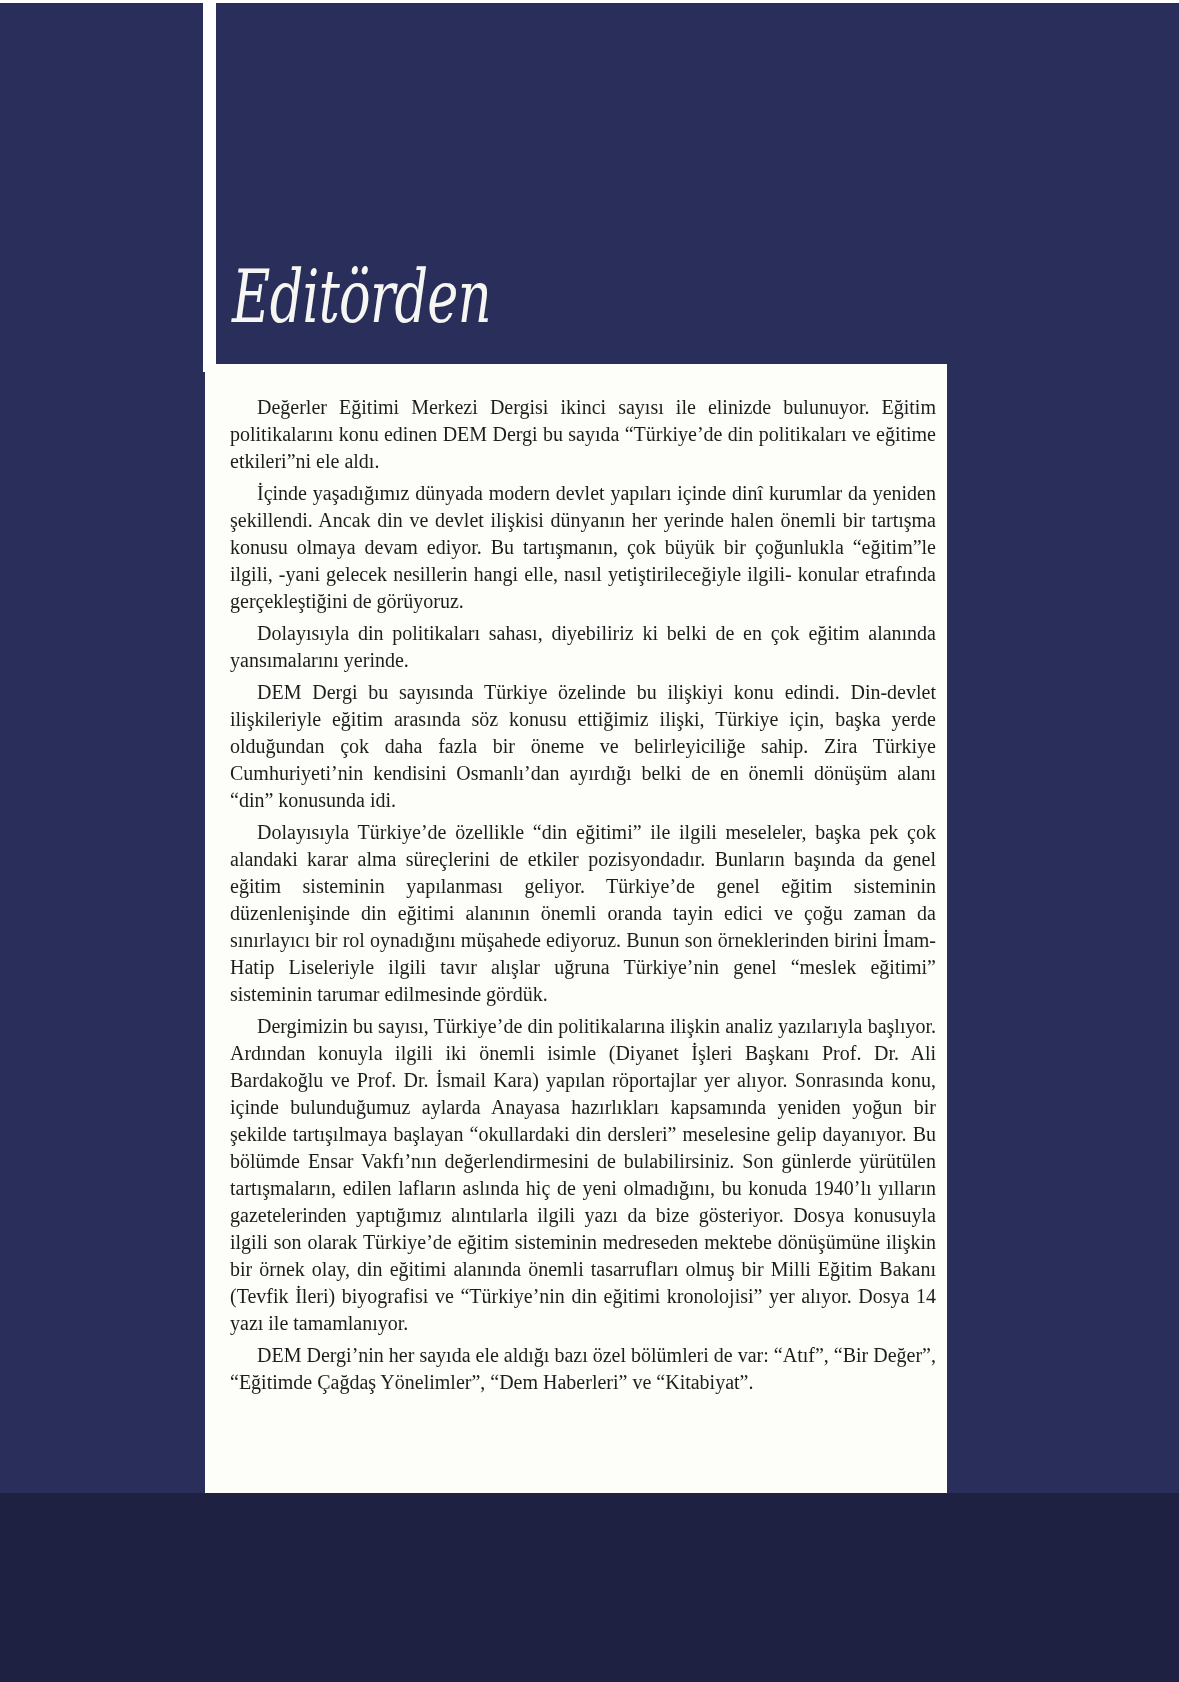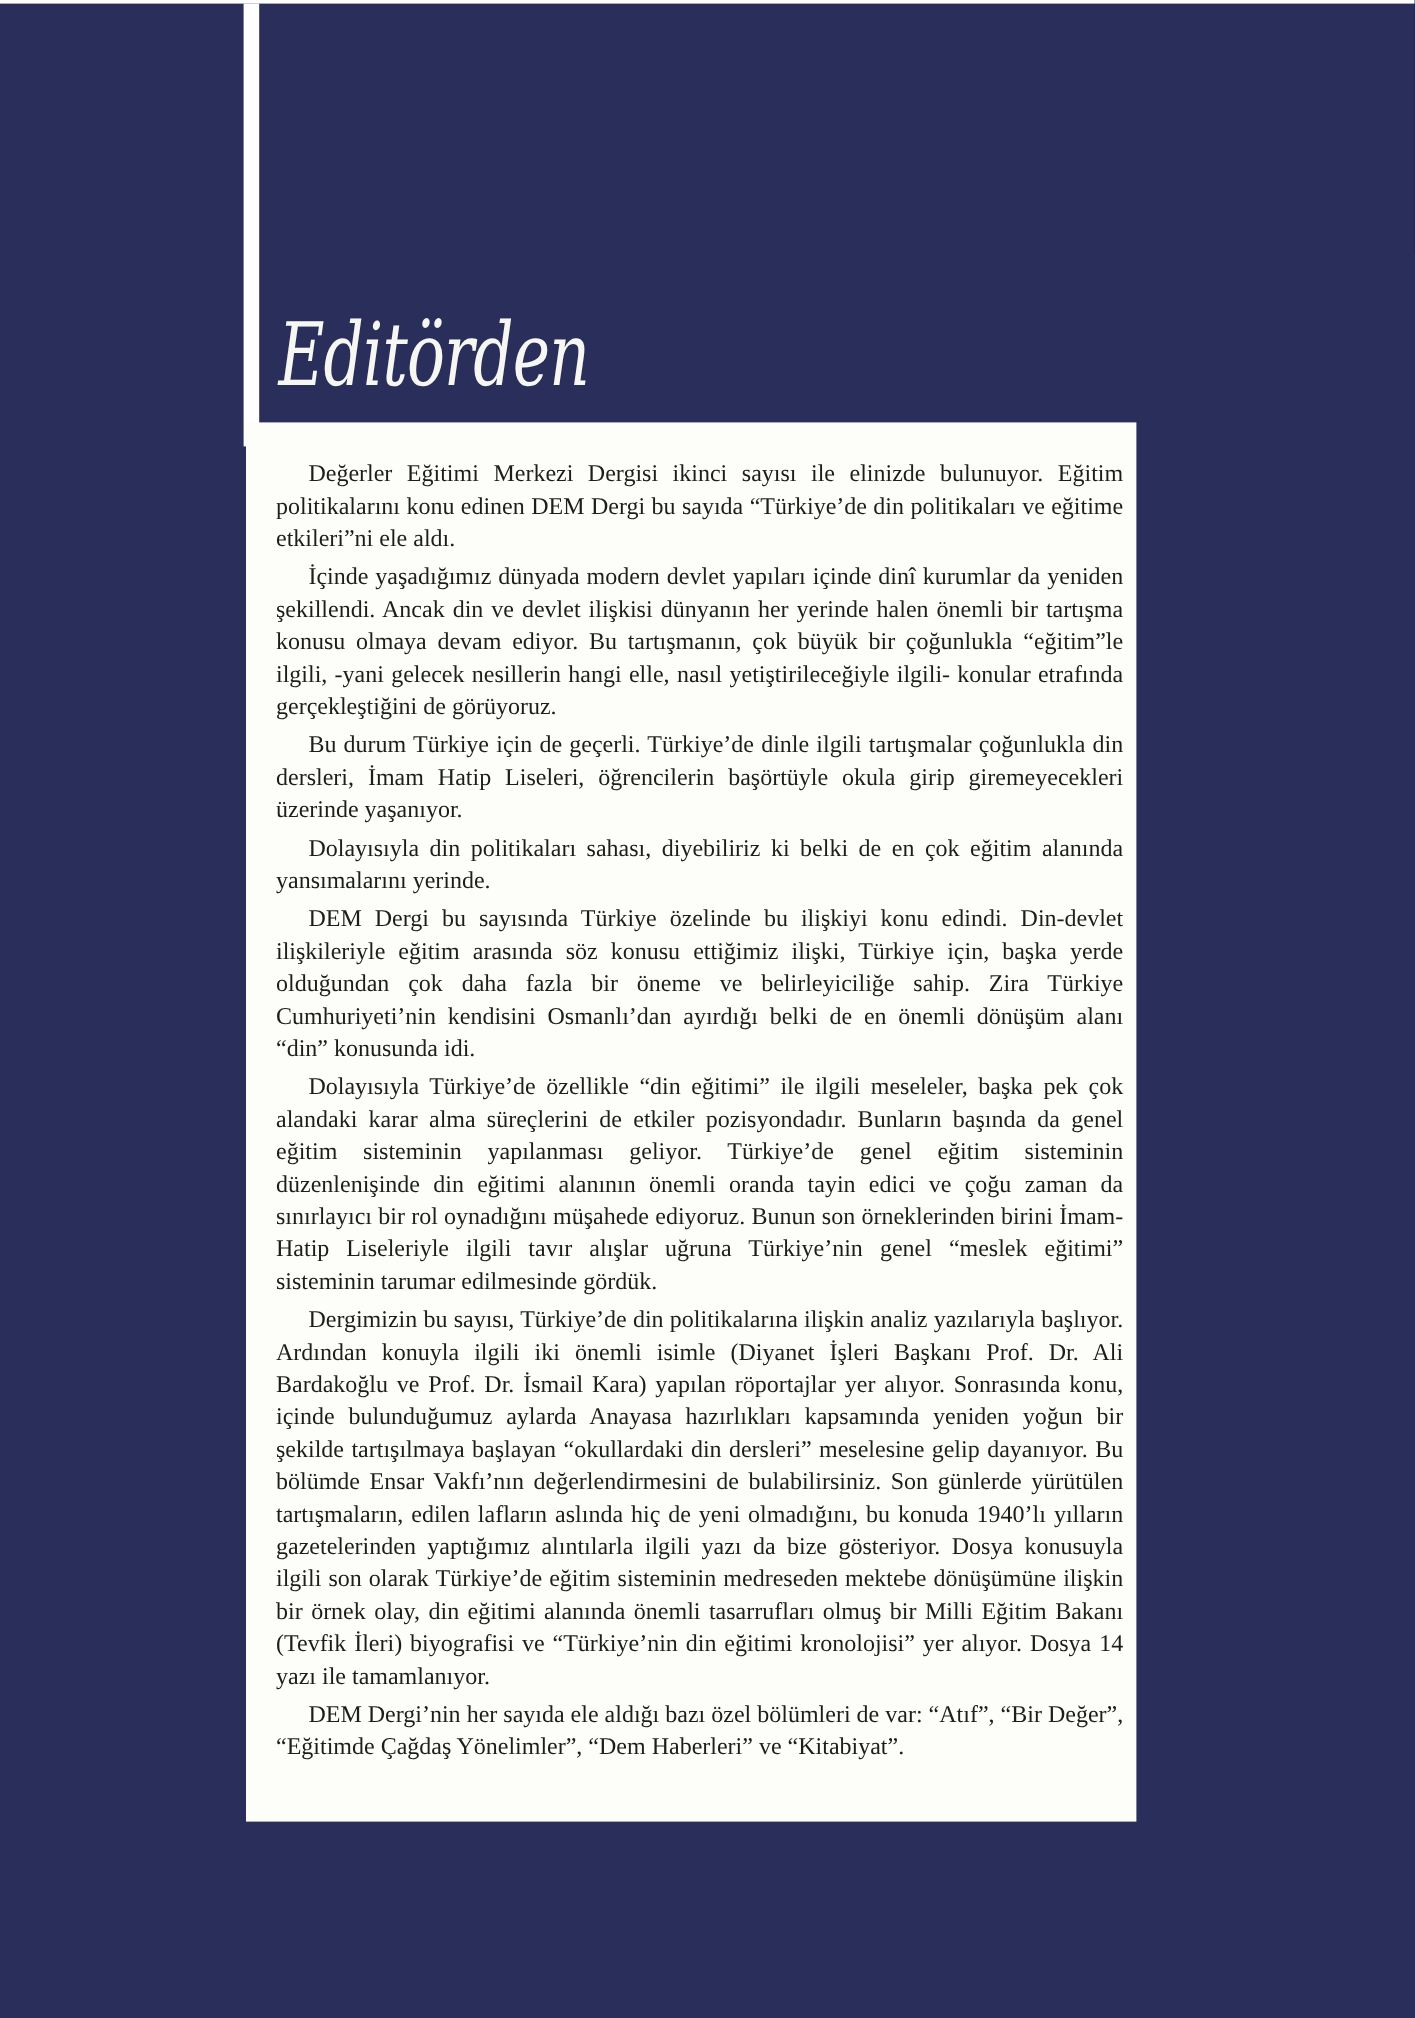--- a/index.html
+++ b/index.html
@@ -7,21 +7,21 @@
     --page:#fdfdf9;
     --title-text:#f6f6f2;
     --body-text:#1d1d1d;
     --stripe:#ffffff;
   }
   *{box-sizing:border-box;}
   html,body{margin:0;padding:0;background:#1e2142;}
   .canvas{
     position:relative;
     width:1179px;
-    height:1682px;
+    height:1493px;
     background:var(--background);
     overflow:hidden;
     font-family:"Liberation Serif", serif;
   }
   .top-border{
     position:absolute;
     left:0; top:0;
     width:1179px; height:3px;
     background:var(--stripe);
   }
@@ -41,21 +41,21 @@
     font-size:73px;
     line-height:73px;
     letter-spacing:-1px;
     color:var(--title-text);
     transform:scaleX(0.72);
     transform-origin:left top;
     white-space:nowrap;
   }
   .content-panel{
     position:absolute;
-    left:205px; top:352px;
+    left:205px; top:364px;
     width:742px; height:1166px;
     background:var(--page);
     padding:30px 11px 0 25px;
   }
   .content-panel p{
     margin:0 0 5px 0;
     font-size:20px;
     line-height:27px;
     text-align:justify;
     text-indent:27px;
@@ -66,20 +66,19 @@
 <body>
 
 <div class="canvas">
   <div class="top-border"></div>
   <div class="accent-stripe"></div>
   <h1 class="section-title">Editörden</h1>
 
   <div class="content-panel">
     <p>Değerler Eğitimi Merkezi Dergisi ikinci sayısı ile elinizde bulunuyor. Eğitim politikalarını konu edinen DEM Dergi bu sayıda “Türkiye’de din politikaları ve eğitime etkileri”ni ele aldı.</p>
     <p>İçinde yaşadığımız dünyada modern devlet yapıları içinde dinî kurumlar da yeniden şekillendi. Ancak din ve devlet ilişkisi dünyanın her yerinde halen önemli bir tartışma konusu olmaya devam ediyor. Bu tartışmanın, çok büyük bir çoğunlukla “eğitim”le ilgili, -yani gelecek nesillerin hangi elle, nasıl yetiştirileceğiyle ilgili- konular etrafında gerçekleştiğini de görüyoruz.</p>
-    <p>Bu durum Türkiye için de geçerli. Türkiye’de dinle ilgili tartışmalar çoğunlukla din dersleri, İmam Hatip Liseleri, öğrencilerin başörtüyle okula girip giremeyecekleri üzerinde yaşanıyor.</p>
     <p>Dolayısıyla din politikaları sahası, diyebiliriz ki belki de en çok eğitim alanında yansımalarını yerinde.</p>
     <p>DEM Dergi bu sayısında Türkiye özelinde bu ilişkiyi konu edindi. Din-devlet ilişkileriyle eğitim arasında söz konusu ettiğimiz ilişki, Türkiye için, başka yerde olduğundan çok daha fazla bir öneme ve belirleyiciliğe sahip. Zira Türkiye Cumhuriyeti’nin kendisini Osmanlı’dan ayırdığı belki de en önemli dönüşüm alanı “din” konusunda idi.</p>
     <p>Dolayısıyla Türkiye’de özellikle “din eğitimi” ile ilgili meseleler, başka pek çok alandaki karar alma süreçlerini de etkiler pozisyondadır. Bunların başında da genel eğitim sisteminin yapılanması geliyor. Türkiye’de genel eğitim sisteminin düzenlenişinde din eğitimi alanının önemli oranda tayin edici ve çoğu zaman da sınırlayıcı bir rol oynadığını müşahede ediyoruz. Bunun son örneklerinden birini İmam-Hatip Liseleriyle ilgili tavır alışlar uğruna Türkiye’nin genel “meslek eğitimi” sisteminin tarumar edilmesinde gördük.</p>
     <p>Dergimizin bu sayısı, Türkiye’de din politikalarına ilişkin analiz yazılarıyla başlıyor. Ardından konuyla ilgili iki önemli isimle (Diyanet İşleri Başkanı Prof. Dr. Ali Bardakoğlu ve Prof. Dr. İsmail Kara) yapılan röportajlar yer alıyor. Sonrasında konu, içinde bulunduğumuz aylarda Anayasa hazırlıkları kapsamında yeniden yoğun bir şekilde tartışılmaya başlayan “okullardaki din dersleri” meselesine gelip dayanıyor. Bu bölümde Ensar Vakfı’nın değerlendirmesini de bulabilirsiniz. Son günlerde yürütülen tartışmaların, edilen lafların aslında hiç de yeni olmadığını, bu konuda 1940’lı yılların gazetelerinden yaptığımız alıntılarla ilgili yazı da bize gösteriyor. Dosya konusuyla ilgili son olarak Türkiye’de eğitim sisteminin medreseden mektebe dönüşümüne ilişkin bir örnek olay, din eğitimi alanında önemli tasarrufları olmuş bir Milli Eğitim Bakanı (Tevfik İleri) biyografisi ve “Türkiye’nin din eğitimi kronolojisi” yer alıyor. Dosya 14 yazı ile tamamlanıyor.</p>
     <p>DEM Dergi’nin her sayıda ele aldığı bazı özel bölümleri de var: “Atıf”, “Bir Değer”, “Eğitimde Çağdaş Yönelimler”, “Dem Haberleri” ve “Kitabiyat”.</p>
   </div>
 </div>
 
 </body></html>

